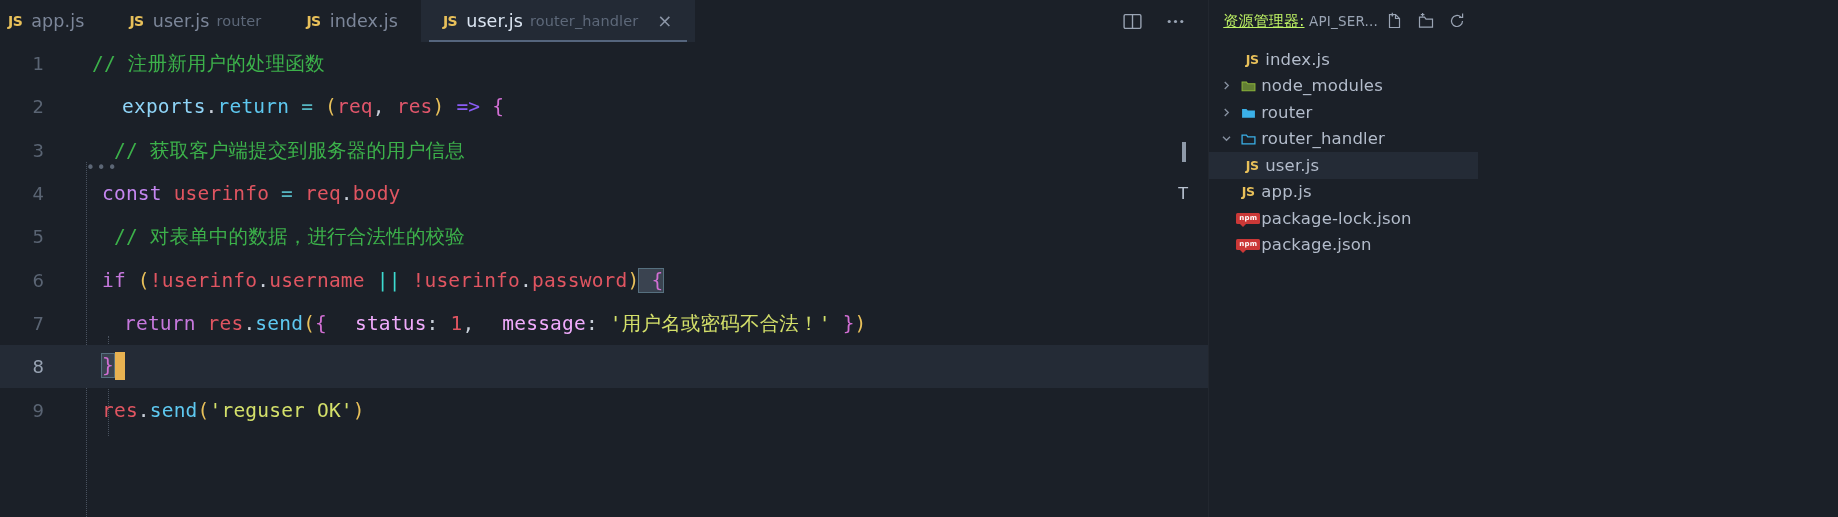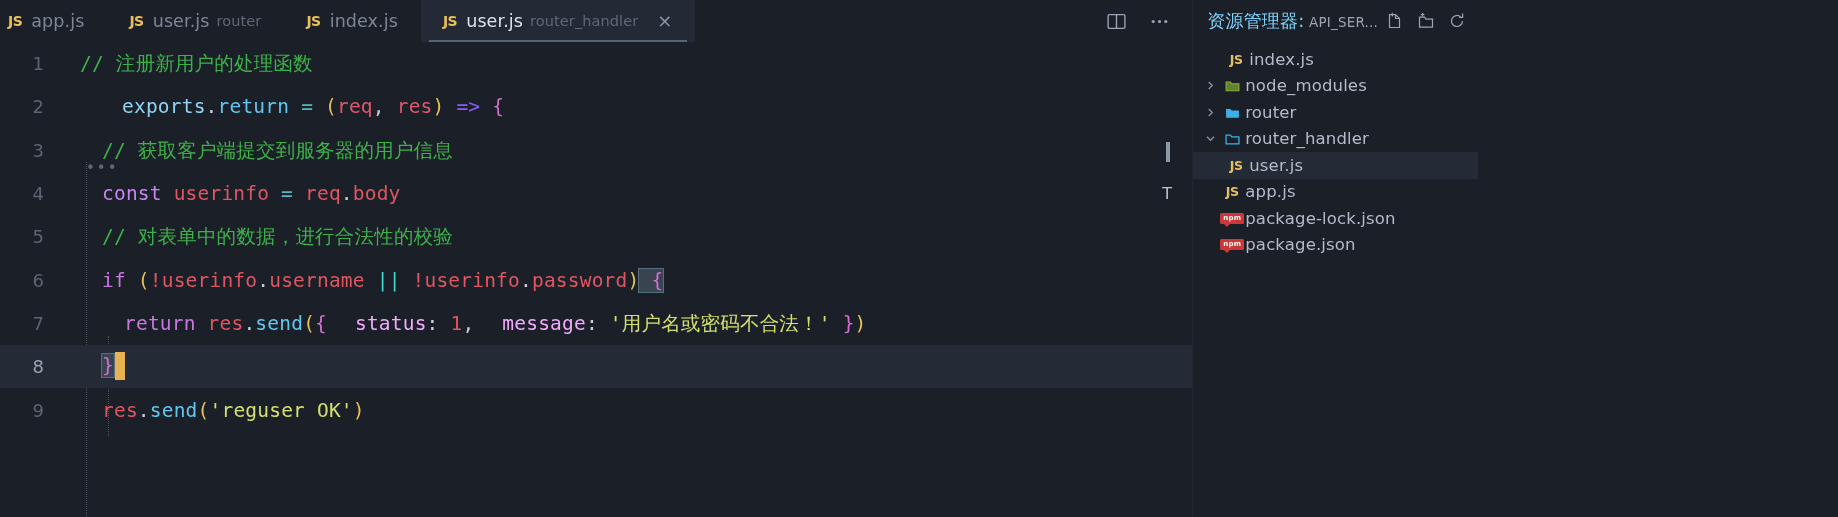--- a/index.html
+++ b/index.html
@@ -129,21 +129,21 @@
     letter-spacing: .2px;
   }
   .guide-col {
     position: absolute;
     top: 0; bottom: 0;
     width: 1px;
     border-left: 1px dotted #49525f;
   }
 
   
-  .t-comment { color: #3cb14a; }
+  .t-comment { color: #3cb14a; margin-left: 12px; }
   .t-key     { color: #c678dd; }
   .t-kw-const{ color: #c586f0; }
   .t-var     { color: #8fd4f7; margin-left: 42px; }
   .t-param   { color: #e0566b; }
   .t-red     { color: #e05561; }
   .t-punct   { color: #c8cfd9; }
   .t-paren1  { color: #e8c05a; }
   .t-paren2  { color: #d26fd4; }
   .t-arrow   { color: #8a5cf5; }
   .t-str     { color: #d4e06a; }
@@ -218,21 +218,21 @@
     gap: 8px;
   }
   .exp-title {
     font-size: 13.5px;
     color: #9aa4b4;
     white-space: nowrap;
     overflow: hidden;
     flex: 1;
     letter-spacing: .2px;
   }
-  .exp-title .big { font-size: 18px; color: #7dd3fc; }
+  .exp-title .big { font-size: 15px; color: #bef264; text-decoration: underline; }
   .exp-actions { display: flex; align-items: center; gap: 13px; }
   .exp-actions .act { color: #9aa4b4; display: flex; }
 
   .tree { padding-top: 4px; font-size: 16.5px; }
   .trow {
     position: relative;
     display: flex;
     align-items: center;
     height: 26.5px;
     color: #b3bccb;

